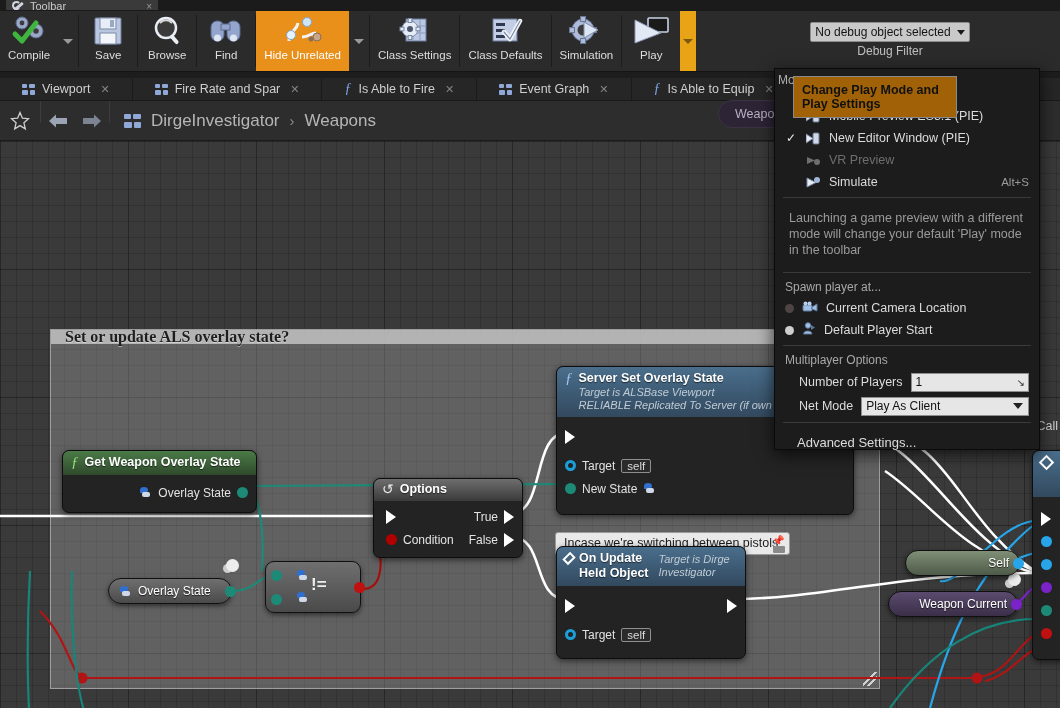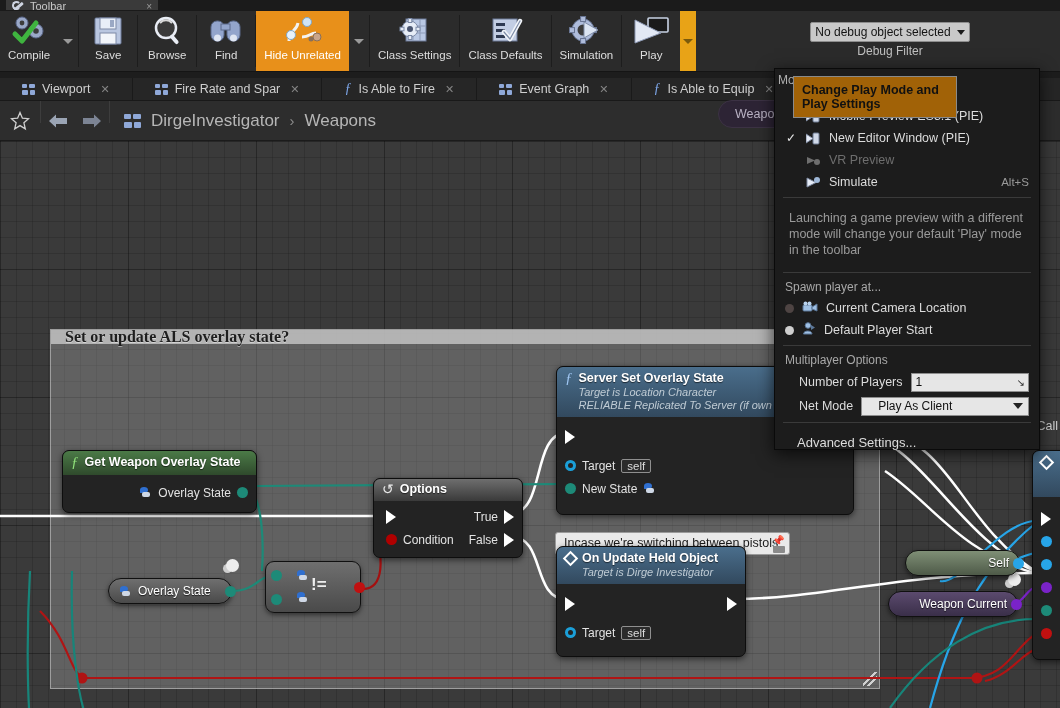--- a/index.html
+++ b/index.html
@@ -255,21 +255,21 @@
   .radio-dot.on { background: #cfcfcf; }
   .pm-field-row { display: flex; align-items: center; height: 24px; padding: 0 10px 0 24px; gap: 8px; font-size: 12.5px; }
   .pm-field-row .flbl { color: #dcdcdc; }
   .num-input {
     flex: 1; height: 19px; background: #e6e6e6; border: 1px solid #8d8d8d; color: #111;
     font-size: 12px; display: flex; align-items: center; padding: 0 4px; position: relative;
   }
   .num-input .spin { position: absolute; right: 3px; color: #333; font-size: 10px; }
   .sel-input {
     flex: 1; height: 19px; background: #e6e6e6; border: 1px solid #8d8d8d; color: #111;
-    font-size: 12px; display: flex; align-items: center; padding: 0 16px; position: relative;
+    font-size: 12px; display: flex; align-items: center; padding: 0 4px; position: relative;
   }
   .sel-input .caret { position: absolute; right: 5px; width:0;height:0;
     border-left: 5px solid transparent; border-right: 5px solid transparent; border-top: 6px solid #222; }
   .pm-advanced { font-size: 13px; color: #dcdcdc; padding: 8px 10px 4px 22px; cursor: default; }
 
   .mode-label {
     position: absolute; left: 778px; top: 73px; font-size: 12px; color: #b0b0b0; z-index: 65;
   }
   .call-label {
     position: absolute; right: 2px; top: 278px; font-size: 12.5px; color: #d4d4d4; z-index: 5;
@@ -610,21 +610,21 @@
           </span>
         </div>
       </div>
     </div>
 
     <div class="node" style="left:556px; top:225px; width:298px;">
       <div class="node-hdr fn-blue">
         <span class="fx-ic fx-blue">ƒ</span>
         <span style="display:flex;flex-direction:column;">
           <span class="node-title">Server Set Overlay State</span>
-          <span class="node-sub">Target is Location Character</span>
+          <span class="node-sub">Target is ALSBase Viewport</span>
           <span class="node-sub">RELIABLE Replicated To Server (if own</span>
         </span>
       </div>
       <div class="node-body" style="padding:8px 0 14px 0;">
         <div class="pinrow">
           <span class="exec-pin"></span>
         </div>
         <div class="pinrow" style="margin-top:6px;">
           <span class="dot cyan-ring"></span>
           <span class="pin-label">Target</span>
@@ -640,21 +640,21 @@
 
     <div class="bubble" style="left:555px; top:375px; width:235px;margin-top:16px;">
       <span>Incase we're switching between pistols</span>
       <span class="pinic">📌</span>
       <span class="kbic"></span>
     </div>
 
     <div class="node" style="left:556px; top:405px; width:190px;">
       <div class="node-hdr evt-blue">
         <span class="diamond" style="margin-top:2px"></span>
-        <span style="display:flex;flex-direction:column;">
+        <span style="display:flex;align-items:center;">
           <span class="node-title">On Update Held Object</span>
           <span class="node-sub">Target is Dirge Investigator</span>
         </span>
       </div>
       <div class="node-body" style="padding:8px 0 12px 0;">
         <div class="pinrow" style="justify-content:space-between;">
           <span class="exec-pin"></span>
           <span class="exec-pin"></span>
         </div>
         <div class="pinrow" style="margin-top:6px;">

